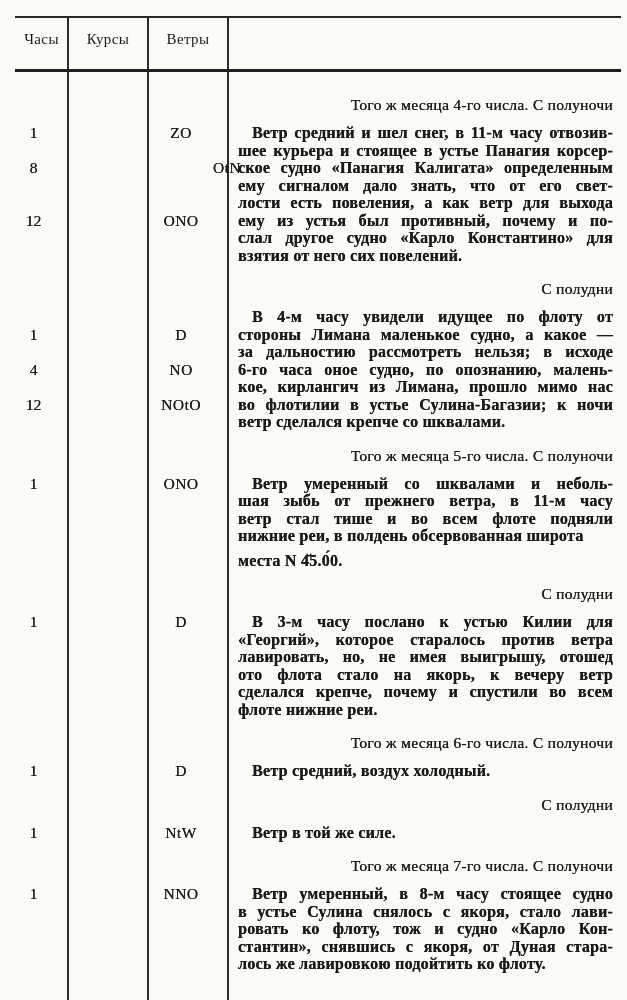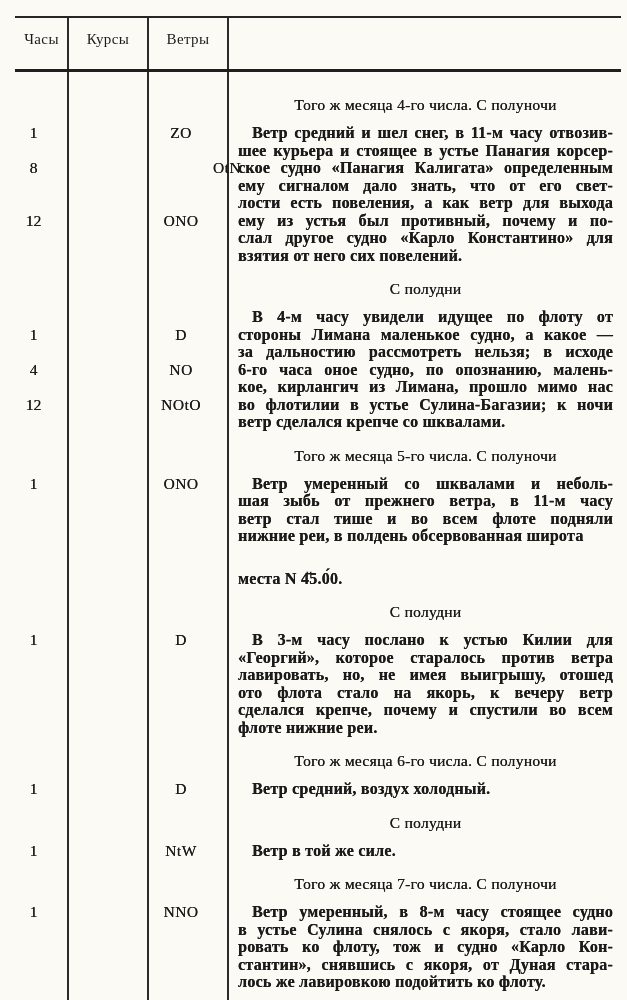--- a/index.html
+++ b/index.html
@@ -52,33 +52,33 @@
     text-align: center;
     font-size: 15.5px;
     line-height: 18px;
     letter-spacing: 0.3px;
     white-space: nowrap;
   }
   .para {
     margin-left: 238px;
     margin-right: 14px;
   }
-  .para.gap { margin-top: 25px; }
+  .para.gap { margin-top: 7px; }
   .line {
     font-size: 16px;
     line-height: 17.5px;
     letter-spacing: 0.25px;
     text-align: justify;
     text-align-last: justify;
     text-shadow: 0.2px 0 0 currentColor;
     font-weight: bold;
   }
   .line.last { text-align-last: left; }
   .para.indent .line.first { text-indent: 14px; }
-  .sec-heading, .hour-cell, .wind-cell { text-shadow: 0.2px 0 0 currentColor; }
+  .sec-heading, .hour-cell, .wind-cell { text-shadow: 0.2px 0 0 currentColor; text-align: right; }
   .hour-cell {
     position: absolute; left: 0; width: 67px;
     text-align: center;
     font-size: 15.5px; line-height: 17.5px;
   }
   .wind-cell {
     position: absolute; left: 147px; width: 68px;
     text-align: center;
     font-size: 15.5px; line-height: 17.5px;
     letter-spacing: 0.5px;

